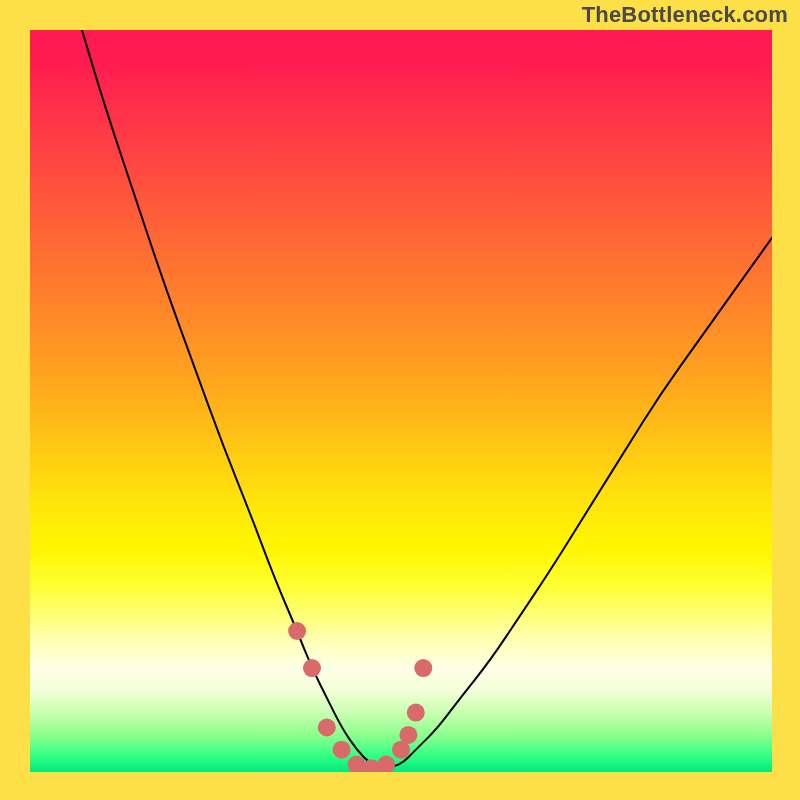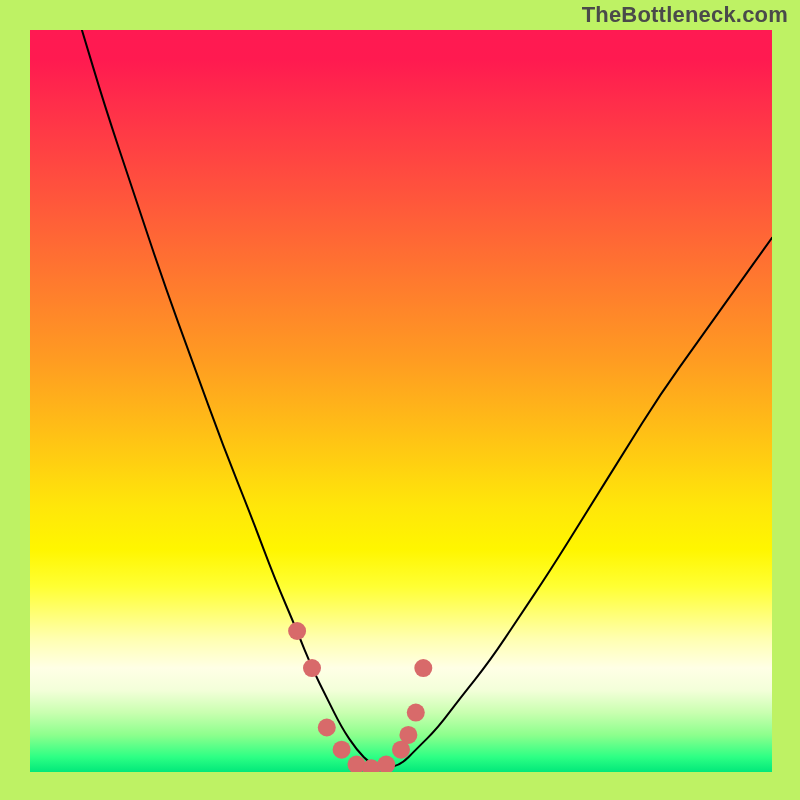--- a/index.html
+++ b/index.html
@@ -8,21 +8,21 @@
     width: 800px;
     height: 800px;
     background: #000;
     font-family: Arial, Helvetica, sans-serif;
     overflow: hidden;
   }
   .outer {
     position: relative;
     width: 800px;
     height: 800px;
-    background: #bef264;
+    background: #fde047;
   }
   .watermark {
     position: absolute;
     top: 2px;
     right: 12px;
     color: #4a4a4a;
     font-size: 22px;
     font-weight: 600;
     letter-spacing: 0.2px;
     user-select: none;

